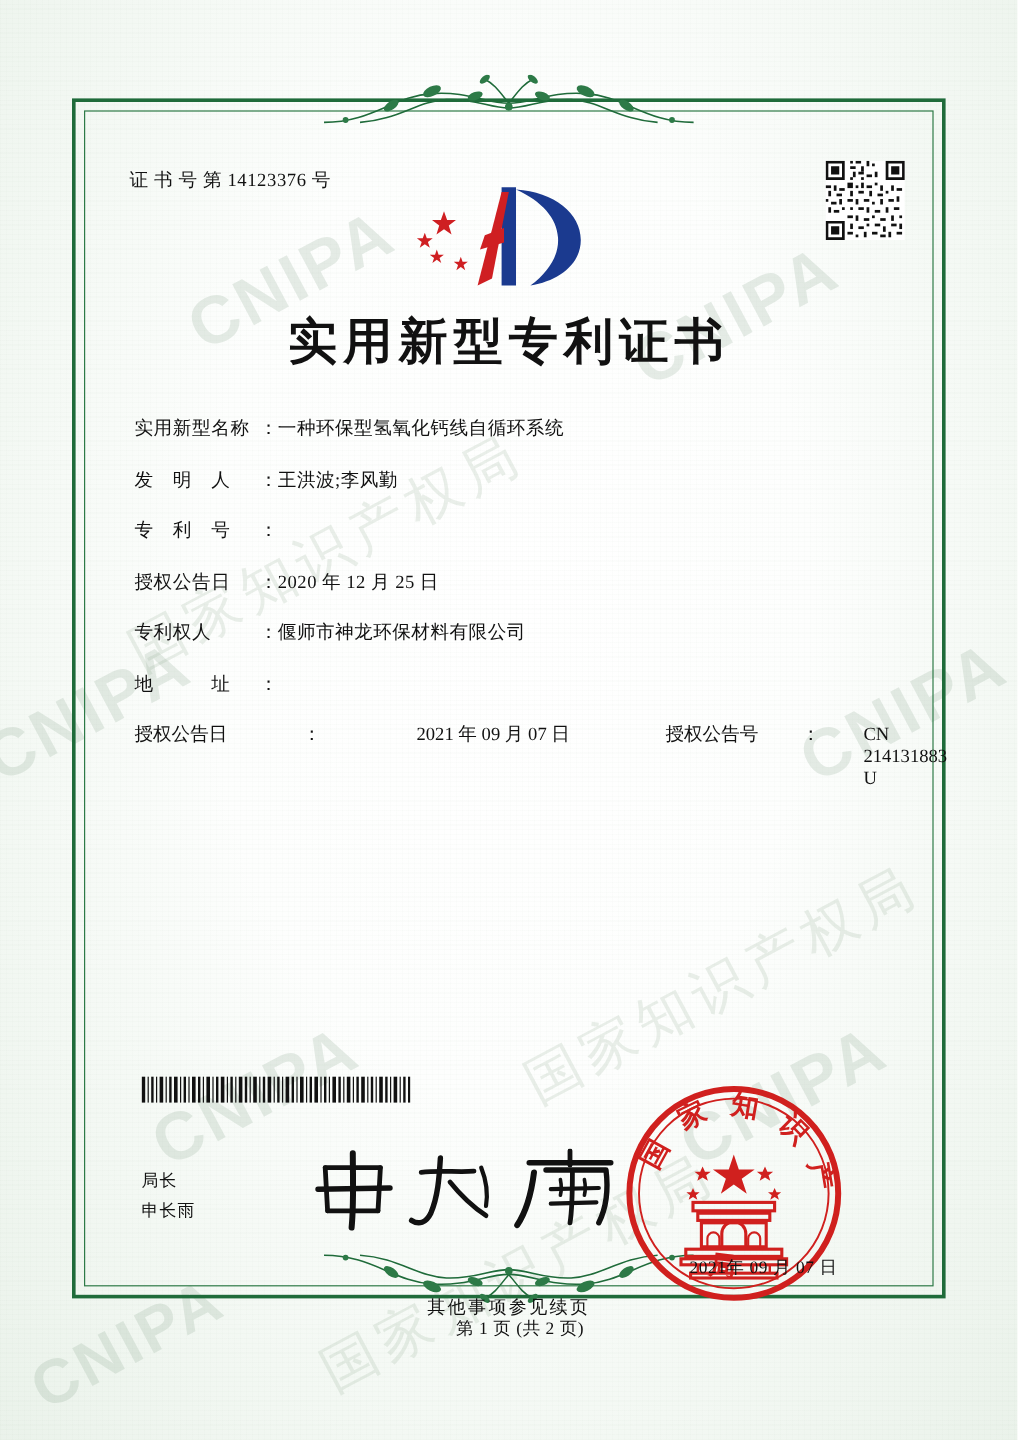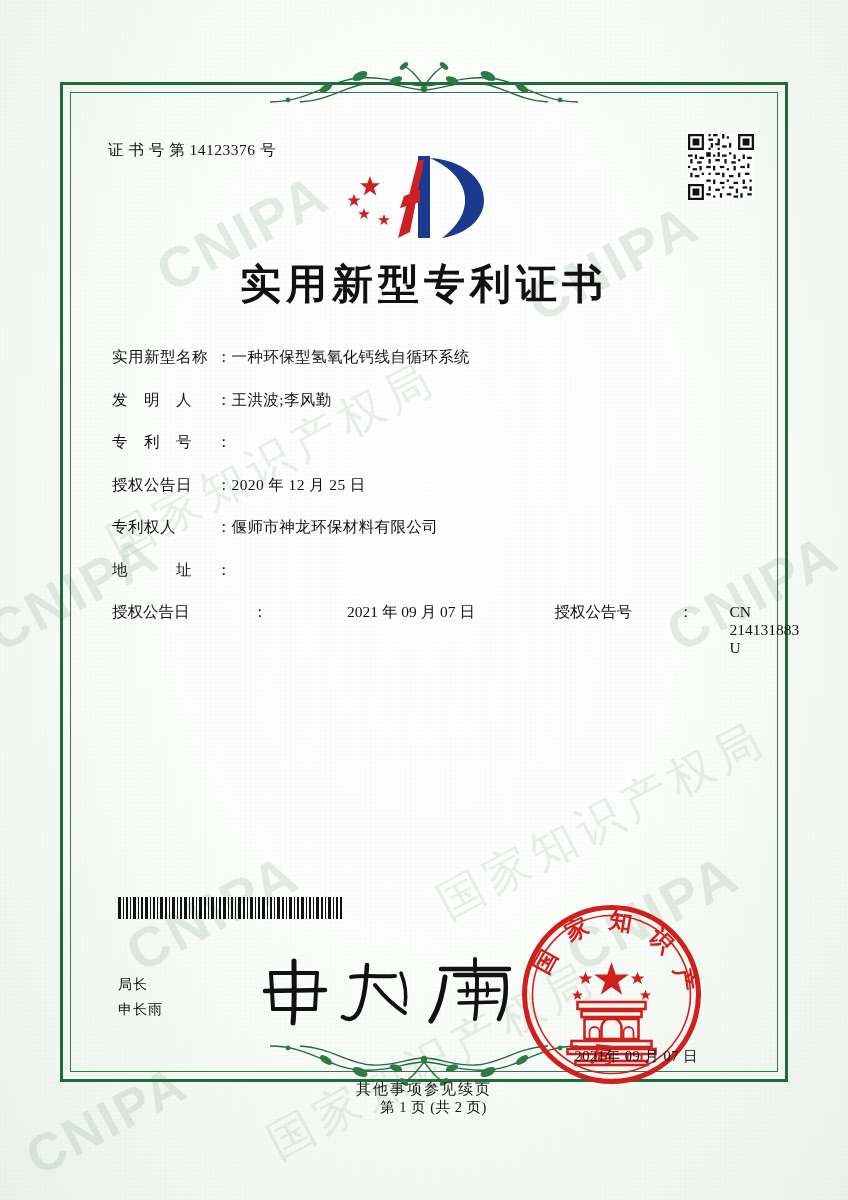--- a/index.html
+++ b/index.html
@@ -158,21 +158,21 @@
   .row-double {
     display: flex;
     align-items: baseline;
     margin-bottom: 18px;
     font-size: 15.5px;
     color: #111;
     gap: 36px;
   }
   .rd-label1 { flex: 0 0 104px; white-space: pre; }
   .rd-val1 { flex: 0 0 215px; text-align: center; }
-  .rd-label2 { flex: 0 0 auto; white-space: pre; margin-right: 10px; }
+  .rd-label2 { flex: 0 0 auto; white-space: pre; margin-right: 0; }
   .rd-val2 { flex: 1; }
 
   .paragraphs {
     position: absolute;
     left: 42px;
     right: 36px;
     top: 605px;
     font-size: 15.5px;
     line-height: 30px;
     color: #111;

